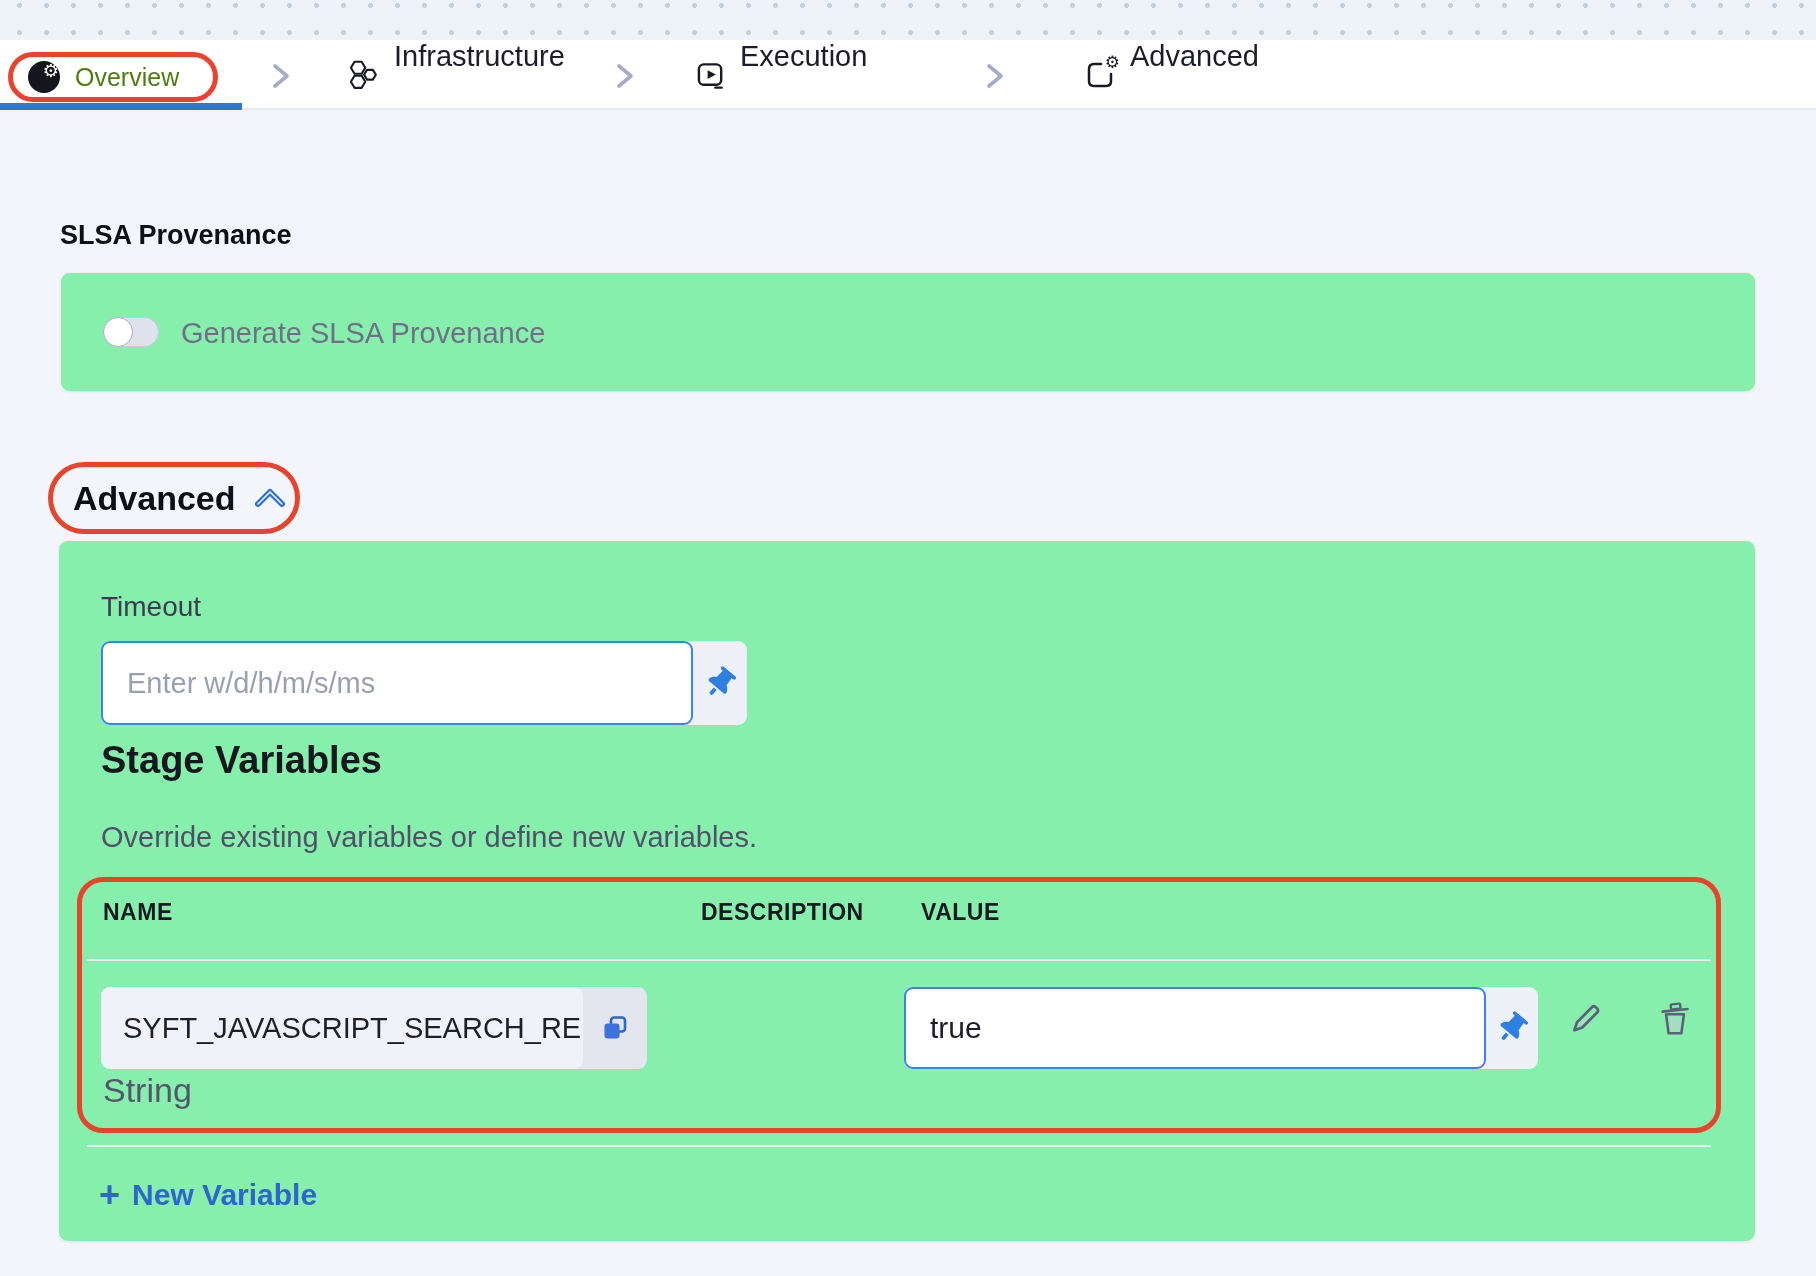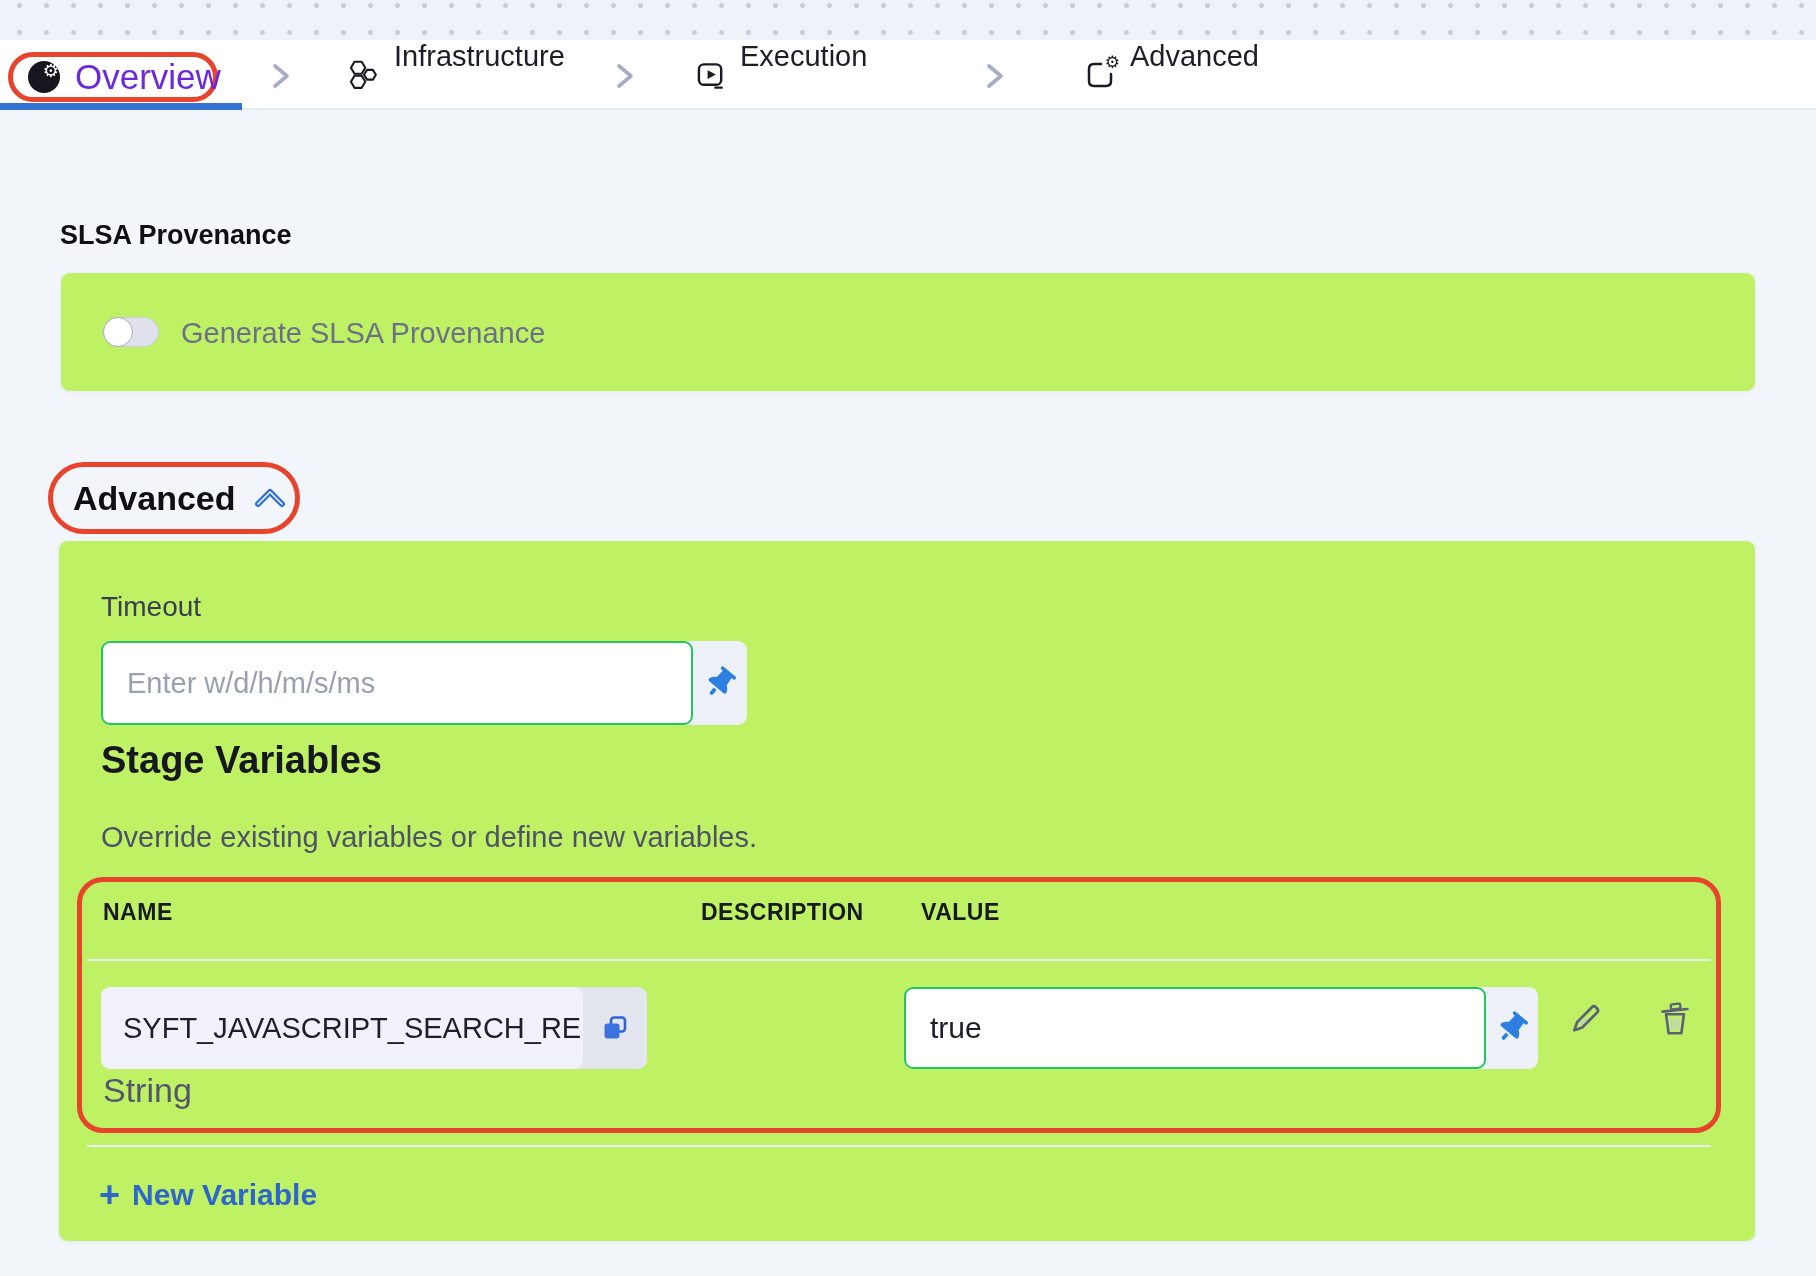--- a/index.html
+++ b/index.html
@@ -27,21 +27,21 @@
 
   .ov-icon { width:32px; height:32px; background:#16161f; border-radius:50%; position:relative; flex:0 0 auto; }
   .ov-icon span { position:absolute; top:1px; right:1px; font-size:18px; line-height:18px; color:#ffffff; }
 
   .adv-tab-icon { position:relative; width:32px; height:32px; }
   .adv-tab-icon .gear { position:absolute; top:-5px; right:-4px; font-size:17px; line-height:17px;
     color:#1a1a24; background:#ffffff; border-radius:50%; }
 
   
   .section-title { position:absolute; font-size:27px; font-weight:700; color:#0f0f16; }
-  .card { position:absolute; background:#bef264; border:1px solid #edf0f4; border-radius:10px;
+  .card { position:absolute; background:#86efac; border:1px solid #edf0f4; border-radius:10px;
     box-shadow:0 1px 3px rgba(40,60,90,.05); }
 
   
   .slsa-card { left:60px; top:272px; width:1696px; height:120px; }
   .toggle { position:absolute; left:42px; top:44px; width:56px; height:30px;
     background:#dfe1ec; border:1.5px solid #c9ccdc; border-radius:16px; }
   .toggle .knob { position:absolute; left:-1px; top:-1.5px; width:30px; height:30px; background:#ffffff;
     border:1.5px solid #a9adc4; border-radius:50%; }
   .toggle-label { position:absolute; left:120px; top:0; height:120px; display:flex; align-items:center;
     font-size:29px; color:#6e7087; }
@@ -52,21 +52,21 @@
     padding-left:20px; }
   .adv-pill .txt { font-size:34px; font-weight:700; color:#0f0f16; }
 
   
   .adv-card { left:58px; top:540px; width:1698px; height:702px; }
   .field-label { position:absolute; font-size:28px; color:#3c3c50; }
   .sub-title { position:absolute; font-size:38px; font-weight:700; color:#17171f; }
   .desc-text { position:absolute; font-size:29px; color:#4e5167; }
 
   .composite { position:absolute; height:84px; background:#eef0f7; border-radius:9px; display:flex; }
-  .composite input { height:84px; background:#ffffff; border:2px solid #22c55e; border-radius:9px;
+  .composite input { height:84px; background:#ffffff; border:2px solid #3b82f6; border-radius:9px;
     padding:0 24px; font-size:29px; color:#1f1f2b; font-family:inherit; outline:none; }
   .composite input::placeholder { color:#9aa0af; }
   .addon { flex:1; display:flex; align-items:center; justify-content:center; }
 
   .timeout-comp { left:42px; top:100px; width:646px; }
   .timeout-comp input { width:592px; }
 
   
   .var-annotation { position:absolute; left:18px; top:336px; width:1644px; height:256px;
     border:5px solid #e8432c; border-radius:26px; }
@@ -98,21 +98,21 @@
 <div class="page">
 
   <div class="dots-strip"></div>
 
   <div class="tabbar">
 
     <div class="ann-pill-overview">
       <div class="ov-icon">
           <span>⚙</span>
         </div>
-      <div style="font-size:35px;color:#6d28d9;">Overview</div>
+      <div style="font-size:25px;color:#4d7c0f;">Overview</div>
     </div>
     <div class="active-underline"></div>
 
     <svg class="sep-chevron" style="left:268px" viewBox="0 0 26 28">
       <polyline points="7,4 19,14 7,24" fill="none" stroke="#a6abc6" stroke-width="3.6" stroke-linecap="round" stroke-linejoin="round"></polyline>
     </svg>
 
     <svg class="tab-icon" style="left:348px" width="33" height="33" viewBox="0 0 34 34">
       <g fill="none" stroke="#1a1a24" stroke-width="2.2" stroke-linejoin="round">
         <polygon points="3,9 6.7,2.8 14.1,2.8 17.8,9 14.1,15.2 6.7,15.2"></polygon>

